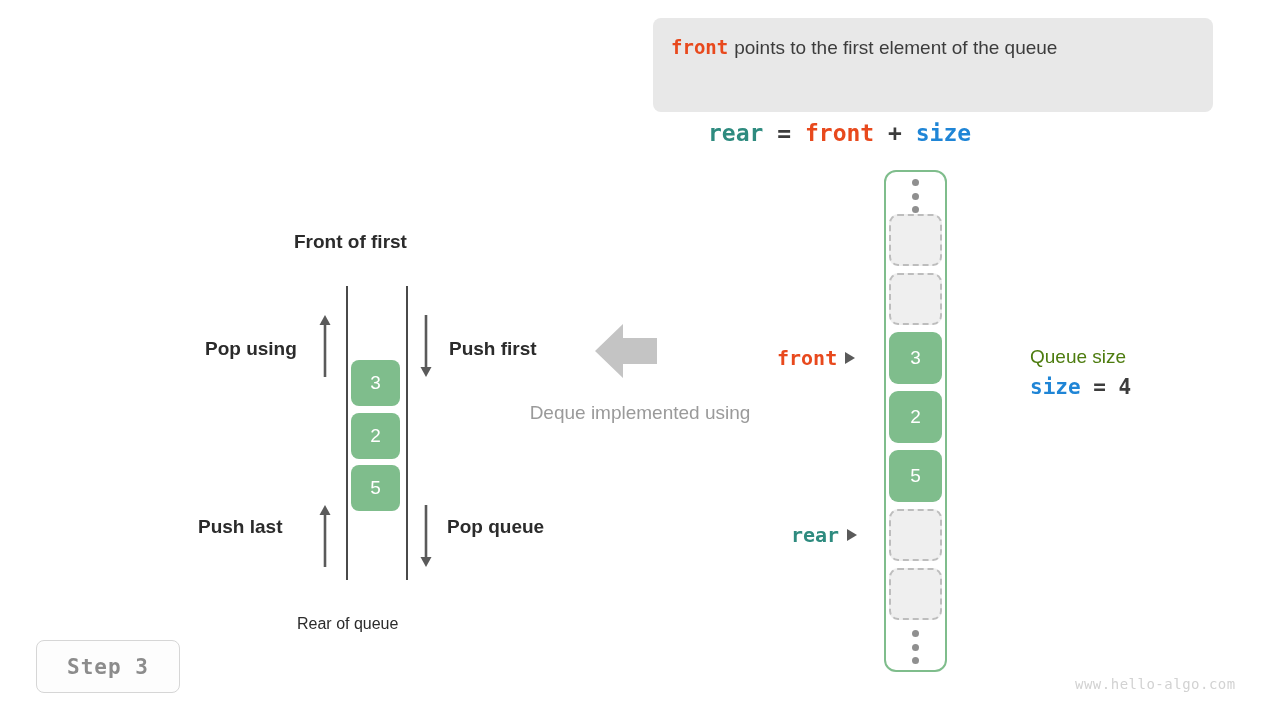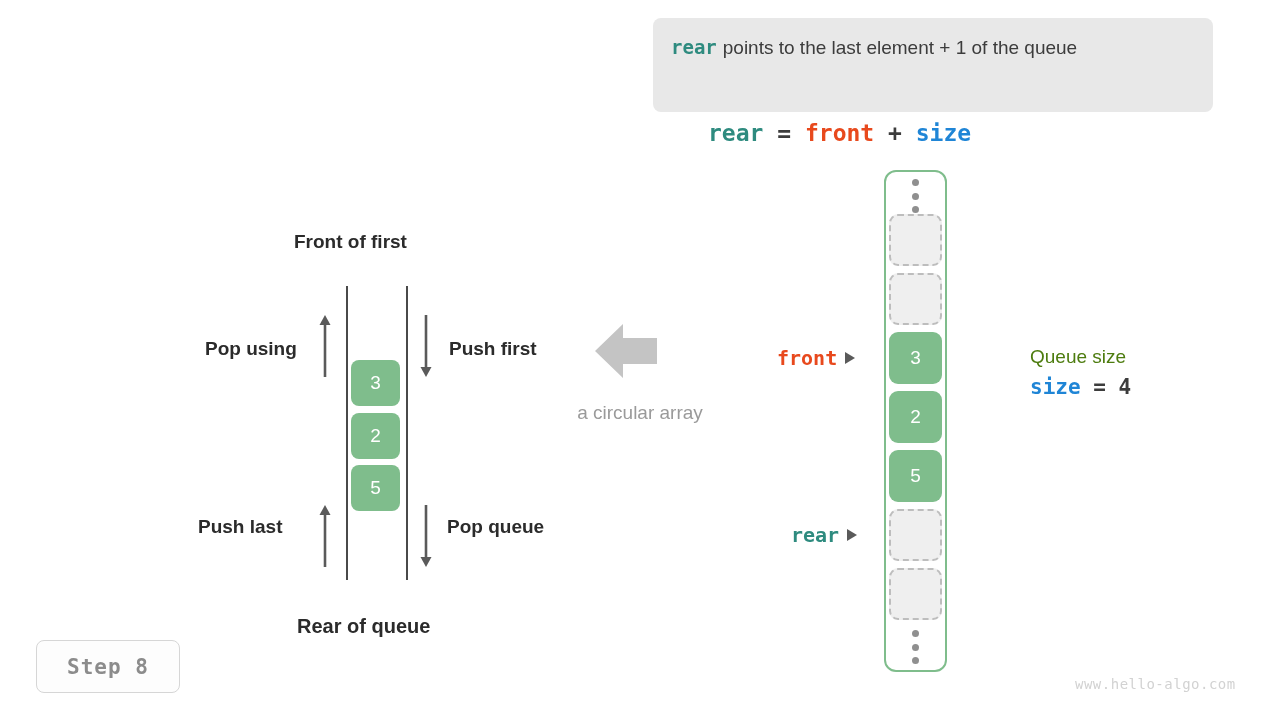--- a/index.html
+++ b/index.html
@@ -57,22 +57,22 @@
   #front-of-queue-label {
     left: 294px;
     top: 231px;
     font-size: 19px;
     font-weight: bold;
     color: #2b2b2b;
   }
   #rear-of-queue-label {
     left: 297px;
     top: 615px;
-    font-size: 20px;
-    font-weight: bold;
+    font-size: 16px;
+    font-weight: normal;
     color: #2b2b2b;
   }
   .rail {
     width: 2px;
     background: #4a4a4a;
     top: 286px;
     height: 294px;
   }
   #rail-left  { left: 346px; }
   #rail-right { left: 406px; }
@@ -235,21 +235,21 @@
     font-size: 14px;
     color: #d2d2d2;
     letter-spacing: 0.5px;
   }
 </style>
 </head>
 <body>
 
 <div class="abs" id="definition-box">
   <div class="def-line">
-    <span class="mono kw-rear">rear</span><span>points to the last element + 1 of the queue</span>
+    <span class="mono kw-front">front</span><span>points to the first element of the queue</span>
   </div>
 </div>
 
 <div class="abs" id="formula"><span class="kw-rear">rear</span><span> = </span><span class="kw-front">front</span><span> + </span><span class="kw-size">size</span></div>
 
 <div class="abs" id="front-of-queue-label">Front of first</div>
 <div class="abs" id="rear-of-queue-label">Rear of queue</div>
 
 <div class="abs rail" id="rail-left"></div>
 <div class="abs rail" id="rail-right"></div>
@@ -278,21 +278,21 @@
 <svg class="abs op-arrow" id="arrow-pop-last" viewBox="0 0 14 62">
   <line x1="7" y1="0" x2="7" y2="54" stroke="#5a5a5a" stroke-width="2.6"></line>
   <polygon points="7,62 1.5,52 12.5,52" fill="#5a5a5a"></polygon>
 </svg>
 
 <svg class="abs" id="big-left-arrow" width="62" height="58" viewBox="0 0 62 58">
   <polygon points="0,29 28,2 28,16 62,16 62,42 28,42 28,56" fill="#c4c4c4"></polygon>
 </svg>
 
 <div class="abs" id="deque-caption">
-  <div>a circular array</div>
+  <div>Deque implemented using</div>
 </div>
 
 <div class="abs" id="array-container"></div>
 
 <div class="abs ellipsis-dots" id="dots-top">
   <span></span>
     <span></span>
     <span></span>
 </div>
 
@@ -317,15 +317,15 @@
 <div class="abs ptr-label" id="ptr-rear">
   <span class="kw-rear">rear</span>
   <span class="ptr-head"></span>
 </div>
 
 <div class="abs" id="queue-size-block">
   <div id="queue-size-title">Queue size</div>
   <div id="queue-size-expr"><span class="kw-size">size</span><span> = </span><span>4</span></div>
 </div>
 
-<div class="abs" id="step-badge">Step 8</div>
+<div class="abs" id="step-badge">Step 3</div>
 
 <div class="abs" id="watermark">www.hello-algo.com</div>
 
 </body></html>

